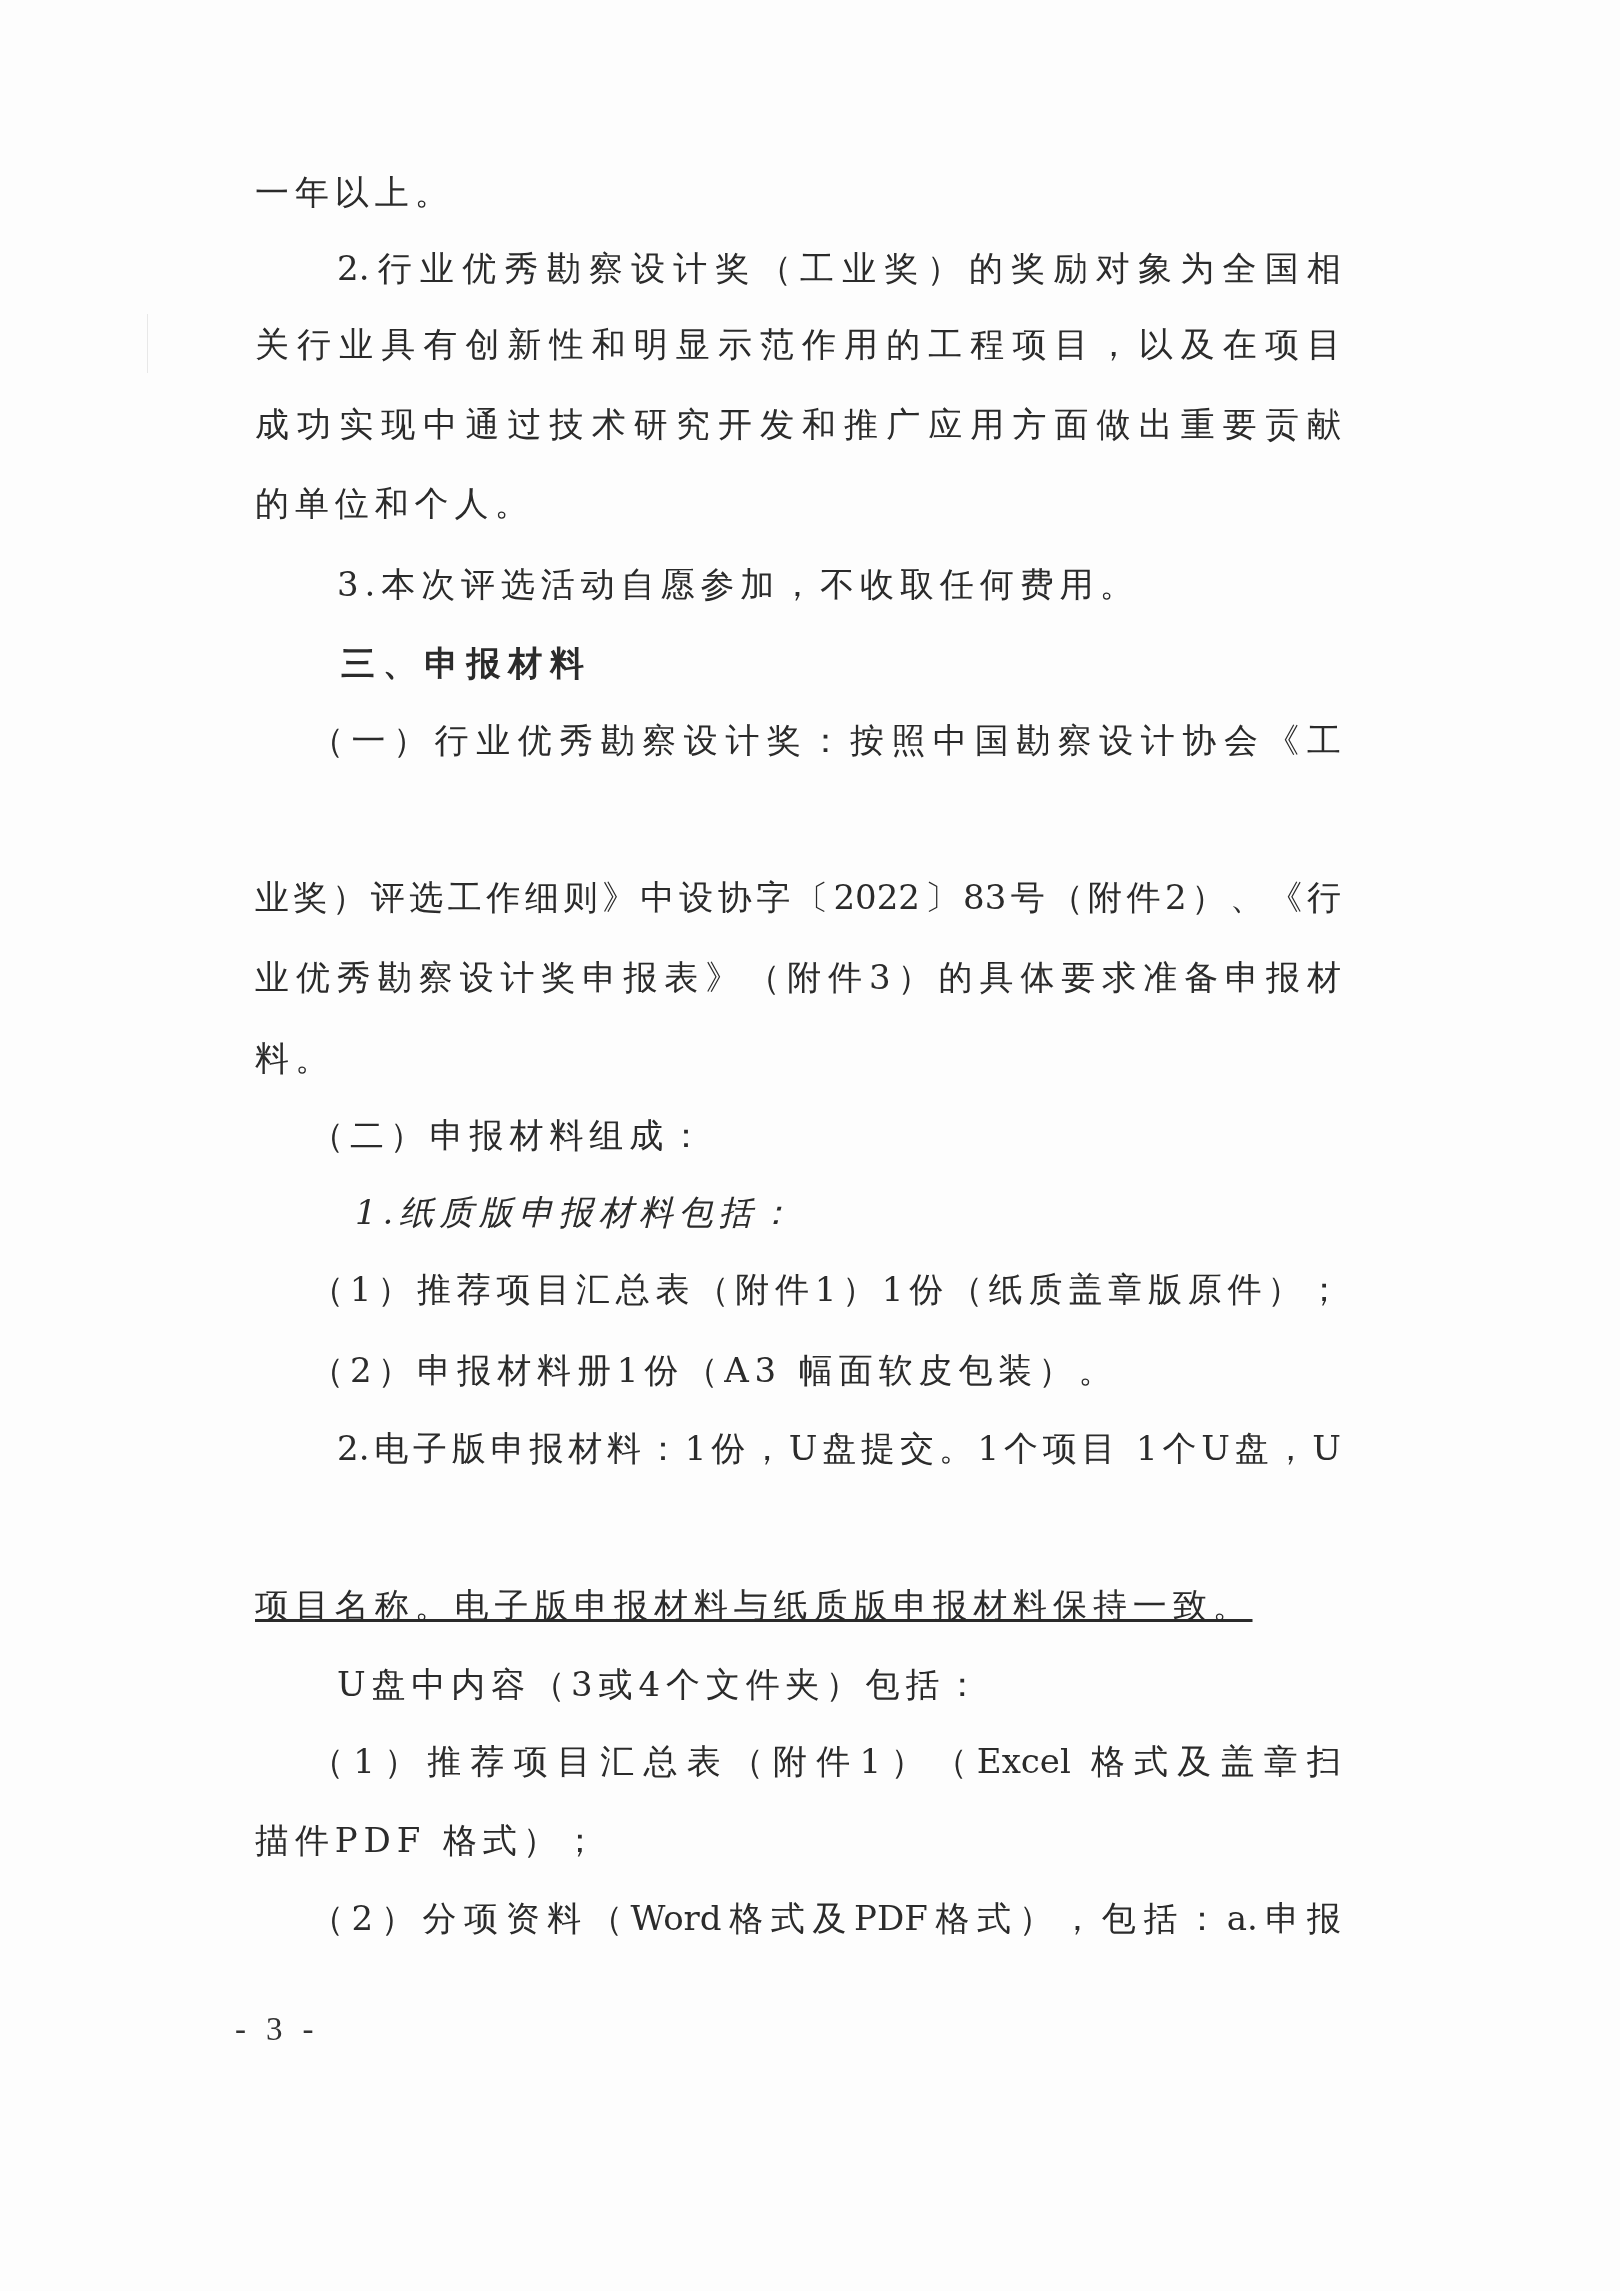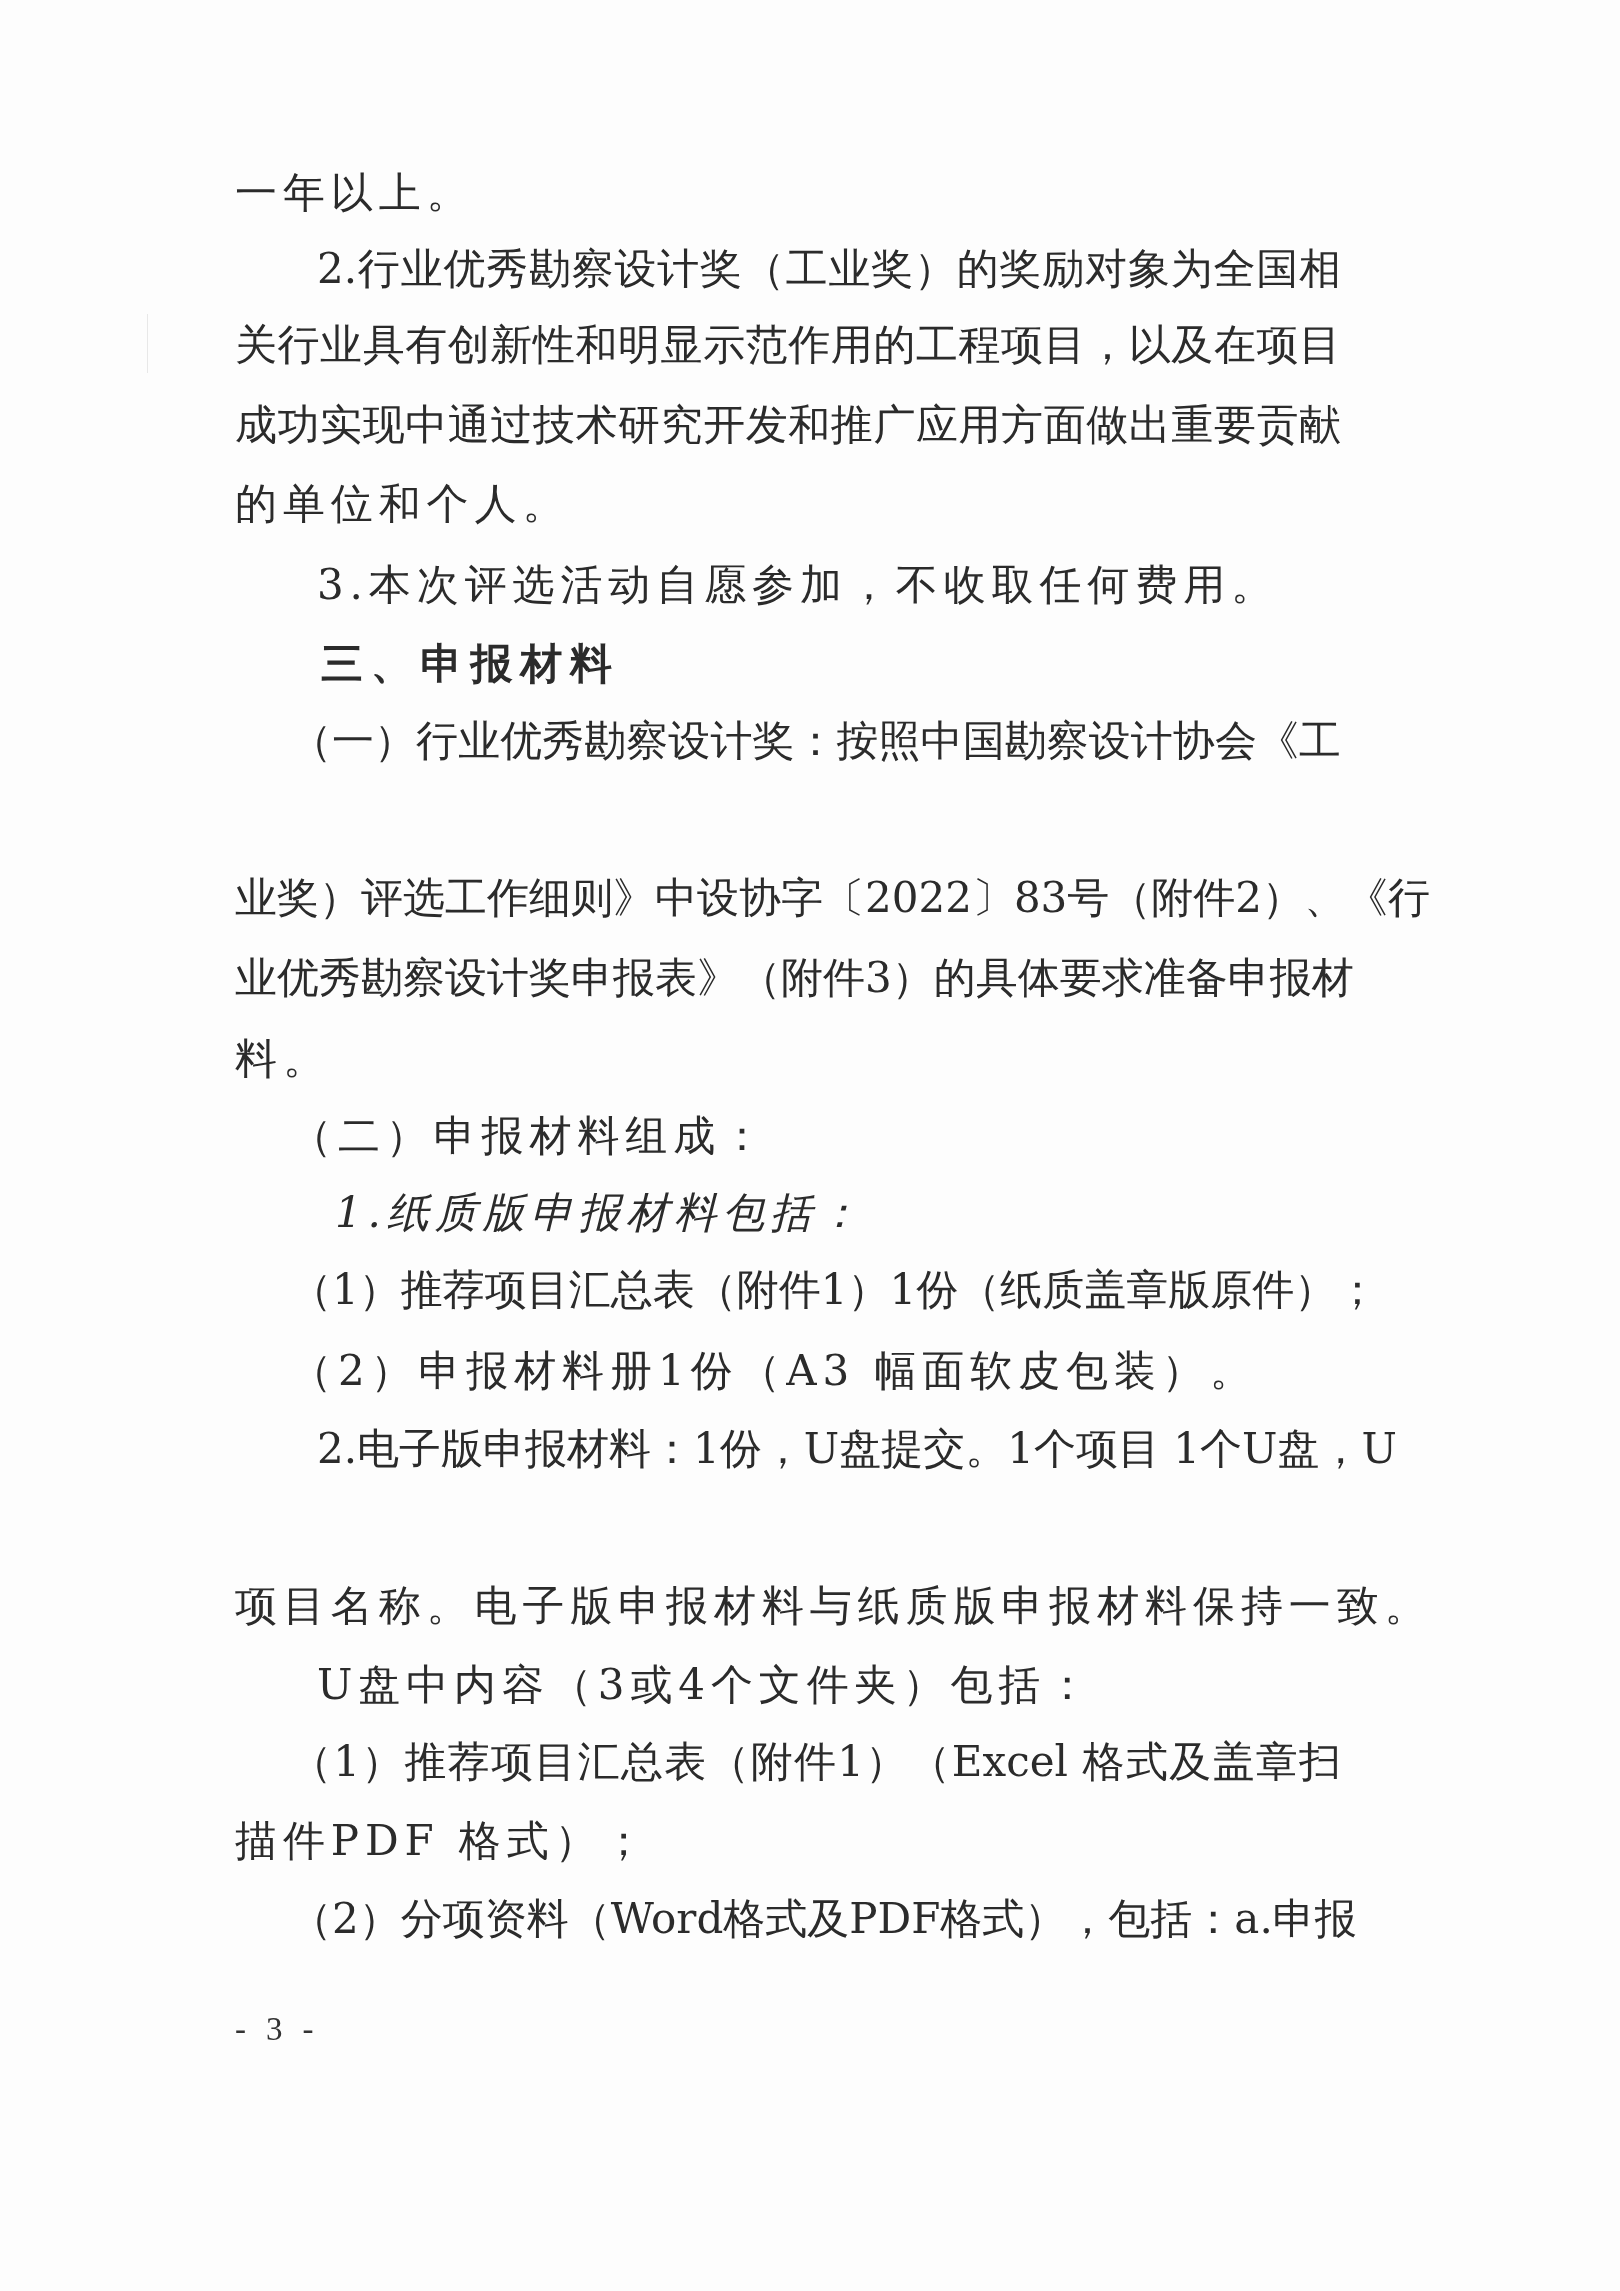--- a/index.html
+++ b/index.html
@@ -7,23 +7,24 @@
   .page {
     position: absolute; left: 0; top: 0; width: 1620px; height: 2292px;
     background: #fdfdfd;
     font-family: "DejaVu Serif", "Liberation Serif", serif;
     color: #2b2b2b;
   }
   .line {
     position: absolute;
     height: 43px;
     line-height: 43px;
-    font-size: 42px;
+    font-size: 34px;
     white-space: nowrap;
     letter-spacing: 5.9px;
+    margin-left: 20px;
   }
   .line.full {
     right: 279px;
     text-align: justify;
     text-align-last: justify;
     letter-spacing: 0;
   }
   .line.heading {
     font-family: "DejaVu Sans", "Liberation Sans", sans-serif;
     font-weight: bold;
@@ -56,21 +57,21 @@
   <div class="line heading" style="left:321px; top:642px;">三、申报材料</div>
   <div class="line full" style="left:290px; top:719px;">（一）行业优秀勘察设计奖：按照中国勘察设计协会《工</div>
   <div class="line full" style="left:235px; top:876px;">业奖）评选工作细则》中设协字〔2022〕83号（附件2）、《行</div>
   <div class="line full" style="left:235px; top:956px;">业优秀勘察设计奖申报表》（附件3）的具体要求准备申报材</div>
   <div class="line" style="left:235px; top:1037px;">料。</div>
   <div class="line" style="left:290px; top:1114px;">（二）申报材料组成：</div>
   <div class="line" style="left:335px; top:1191px;font-style:italic;">1.纸质版申报材料包括：</div>
   <div class="line full" style="left:290px; top:1268px;">（1）推荐项目汇总表（附件1）1份（纸质盖章版原件）；</div>
   <div class="line" style="left:290px; top:1349px;">（2）申报材料册1份（A3 幅面软皮包装）。</div>
   <div class="line full" style="left:317px; top:1427px;">2.电子版申报材料：1份，U盘提交。1个项目 1个U盘，U</div>
-  <div class="line" style="left:235px; top:1584px;">项目名称。电子版申报材料与纸质版申报材料保持一致。</div>
+  <div class="line" style="left:235px; top:1584px;text-decoration:underline;">项目名称。电子版申报材料与纸质版申报材料保持一致。</div>
   <div class="line" style="left:317px; top:1663px;">U盘中内容（3或4个文件夹）包括：</div>
   <div class="line full" style="left:290px; top:1740px;">（1）推荐项目汇总表（附件1）（Excel 格式及盖章扫</div>
   <div class="line" style="left:235px; top:1819px;">描件PDF 格式）；</div>
   <div class="line full" style="left:290px; top:1897px;">（2）分项资料（Word格式及PDF格式），包括：a.申报</div>
 
   <div class="page-number" style="left:235px; top:2011px;">- 3 -</div>
 </div>
 
 
 </body></html>

